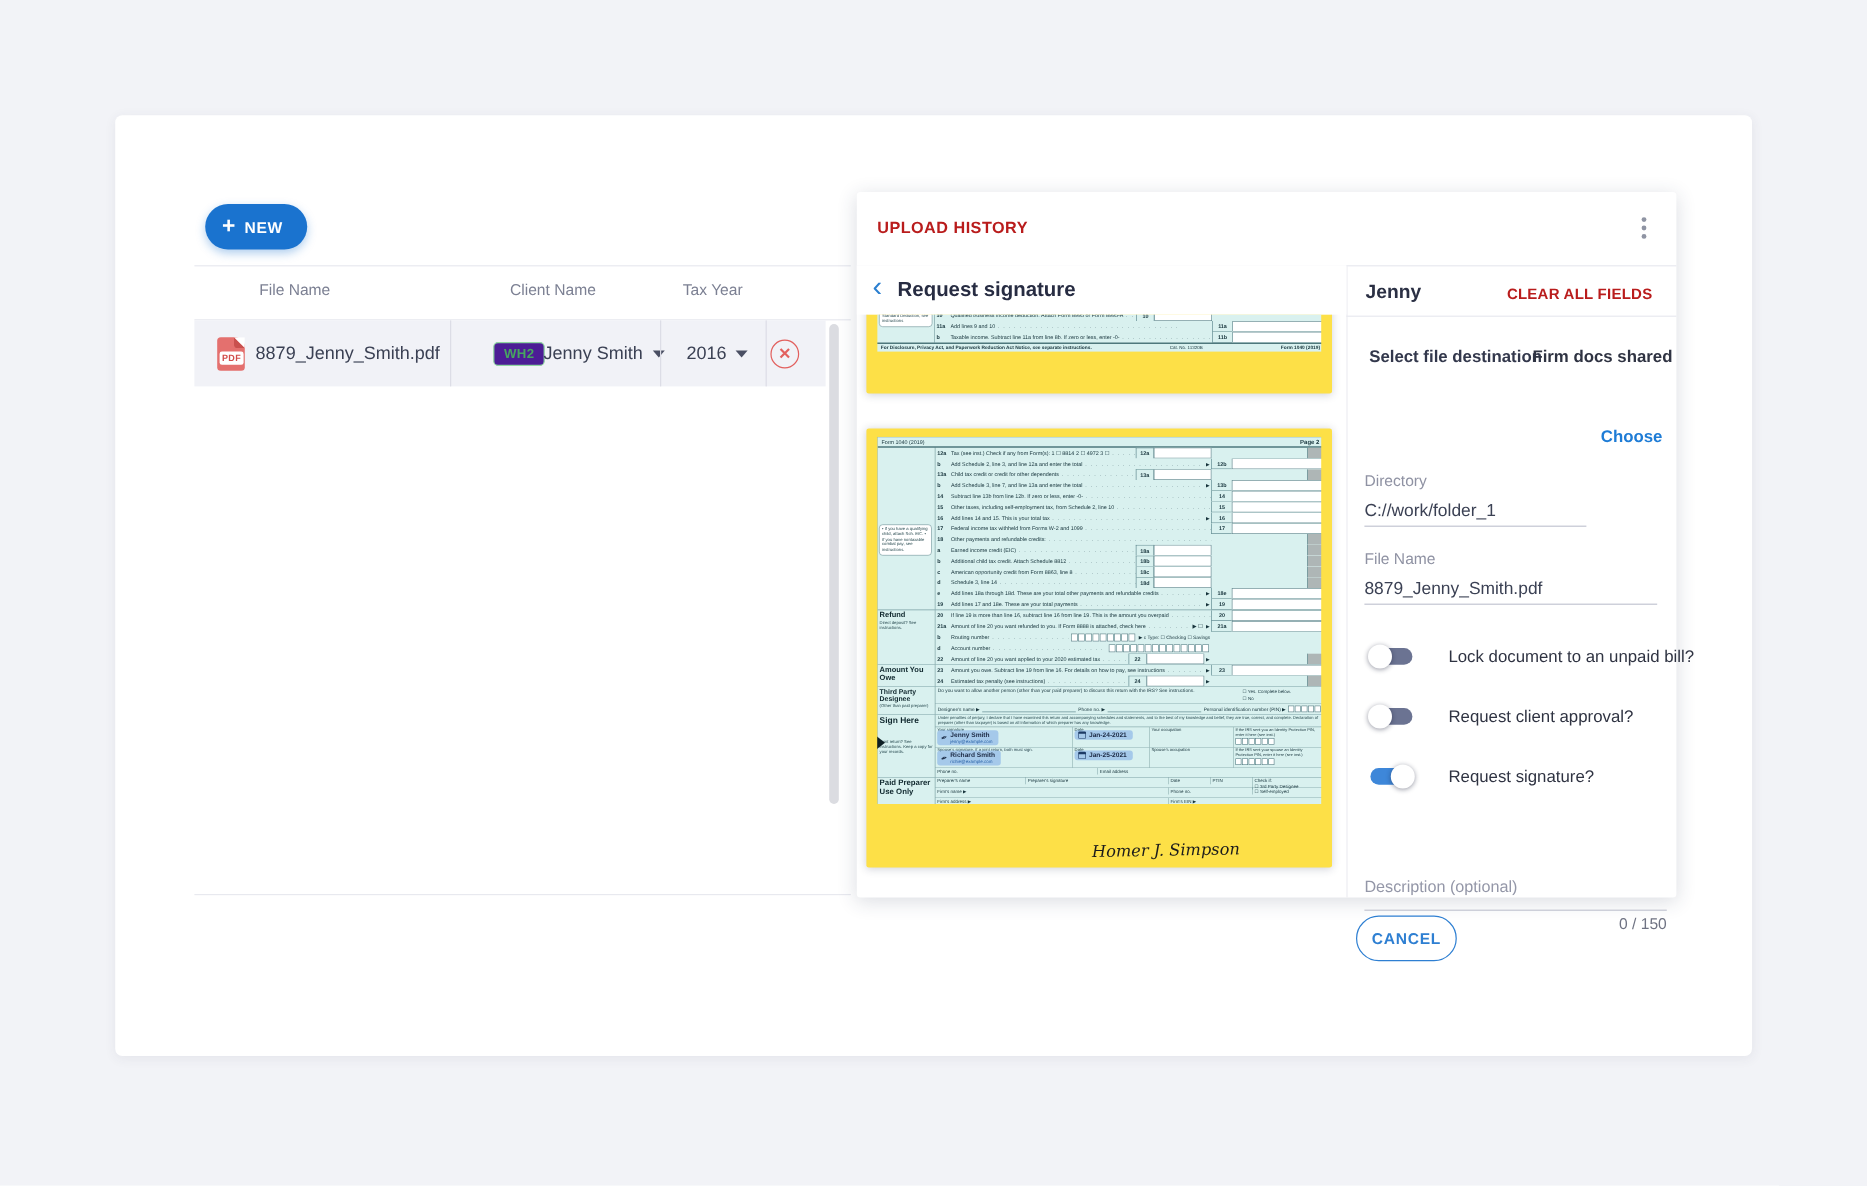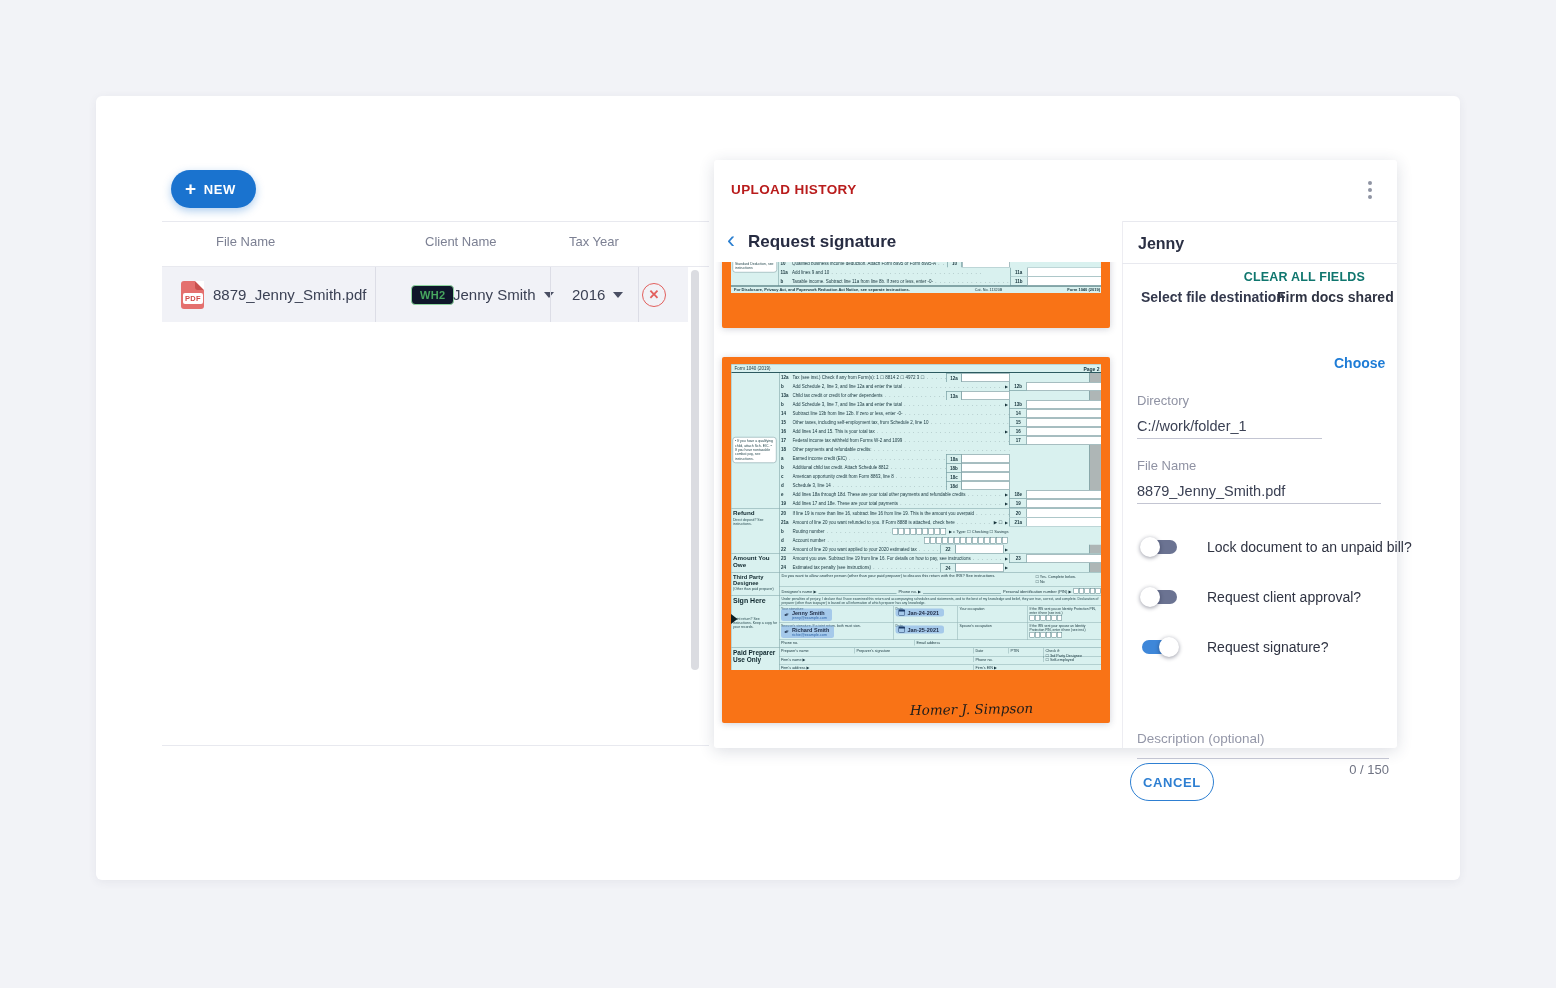--- a/index.html
+++ b/index.html
@@ -12,40 +12,40 @@
   .btn-new { position:absolute; left:75px; top:74px; height:38px; padding:0 20px 0 14px; background:#1a73cf; border:none; border-radius:19px; color:#fff; font-weight:bold; font-size:13px; letter-spacing:.6px; display:flex; align-items:center; gap:7px; cursor:pointer; box-shadow:0 3px 8px rgba(26,115,207,.35); font-family:inherit; }
   .plus { font-size:19px; font-weight:bold; line-height:1; position:relative; top:-1px; }
   .hdiv { position:absolute; height:1px; background:#e8e9ef; }
   .th { position:absolute; font-size:13px; color:#7c8093; }
   .filerow { position:absolute; left:66px; top:171px; width:526px; height:55px; background:#f1f2f7; display:flex; align-items:center; }
   .vdiv { position:absolute; top:0; width:1px; height:55px; background:#dcdde6; }
   .pdficon { position:relative; width:23px; height:28px; background:#e4706e; border-radius:3px 8px 3px 3px; margin-left:19px; flex:none; }
   .pdficon::before { content:""; position:absolute; right:0; top:0; border-style:solid; border-width:0 9px 9px 0; border-color:#fff #fff #c9504e #c9504e; border-radius:0 0 0 3px; }
   .pdflabel { position:absolute; left:2px; bottom:5px; background:#fff; border-radius:2px; padding:1px 2px; font-size:7.5px; font-weight:bold; color:#d14b49; letter-spacing:.3px; }
   .fname { font-size:15px; color:#3b4154; margin-left:9px; }
-  .badge { margin-left:18px; border:1px solid #8fd6a0; background:#0f172a; color:#47a65f; font-size:11px; font-weight:bold; border-radius:4px; padding:3px 8px; letter-spacing:.3px; flex:none; }
+  .badge { margin-left:18px; border:1px solid #8fd6a0; background:#4c1d95; color:#47a65f; font-size:11px; font-weight:bold; border-radius:4px; padding:3px 8px; letter-spacing:.3px; flex:none; }
   .ddval { font-size:15px; color:#3b4154; margin-left:10px; display:flex; align-items:center; gap:8px; cursor:pointer; }
   .caret { width:0; height:0; border-left:5px solid transparent; border-right:5px solid transparent; border-top:6px solid #4a4f63; display:inline-block; }
   .xicon { width:24px; height:24px; border:1.5px solid #e2605e; border-radius:50%; color:#e2605e; font-size:13px; font-weight:bold; display:flex; align-items:center; justify-content:center; cursor:pointer; flex:none; }
   .lscroll { position:absolute; left:595px; top:174px; width:8px; height:400px; background:#dbdce1; border-radius:4px; }
 
   
   .ucard { position:absolute; left:618px; top:64px; width:683px; height:588px; background:#fff; border-radius:3px; box-shadow:0 3px 16px rgba(40,50,80,.16); }
   .uhist { position:absolute; left:17px; top:22px; font-size:13.5px; font-weight:bold; letter-spacing:.4px; color:#b91c1c; cursor:pointer; }
   .kebab { position:absolute; right:18px; top:20px; width:18px; height:20px; display:flex; flex-direction:column; align-items:center; justify-content:center; gap:3px; cursor:pointer; }
   .kebab i { width:4px; height:4px; border-radius:50%; background:#8f94a3; }
   .ucard .topdiv { position:absolute; left:0; top:61px; width:100%; height:1px; background:#e8e9ef; }
   .ucard .vsep { position:absolute; left:408px; top:61px; width:1px; height:527px; background:#ededf2; }
 
   .midhead { position:absolute; left:0; top:61px; width:408px; height:41px; background:#fff; z-index:3; }
   .backchev { position:absolute; left:13px; top:7px; font-size:24px; color:#2b7fd0; line-height:1; cursor:pointer; }
   .midtitle { position:absolute; left:34px; top:11px; font-size:17px; font-weight:600; color:#272c42; }
 
   .scrollarea { position:absolute; left:0; top:102px; width:408px; height:486px; overflow:hidden; }
-  .pcard { position:absolute; background:#f97316; box-shadow:0 1px 7px rgba(40,50,80,.22); border-radius:2px; }
+  .pcard { position:absolute; background:#fde047; box-shadow:0 1px 7px rgba(40,50,80,.22); border-radius:2px; }
   .pcard1 { left:8px; top:-10px; width:388px; height:76px; padding:6px 9px 0; overflow:hidden; }
   .pcard2 { left:8px; top:95px; width:388px; height:366px; padding:7px 9px; }
   .scalewrap { width:744px; transform:scale(0.5); transform-origin:0 0; }
 
   
   .form { background:#d9f1ef; color:#17343c; width:744px; }
   .f-head { display:flex; justify-content:space-between; padding:3px 6px 1px; font-size:9px; border-bottom:2px solid #2c5a60; }
   .f-head b { font-size:10px; }
   .band { display:flex; border-bottom:1px solid rgba(30,80,88,.5); }
   .leftcol { width:96px; flex:none; padding:2px 3px; position:relative; border-right:1.5px solid rgba(30,80,88,.55); }
@@ -89,21 +89,21 @@
   .signarrow { position:absolute; left:-2px; top:36px; width:0; height:0; border-top:11px solid transparent; border-bottom:11px solid transparent; border-left:14px solid #0d1f24; }
   .pp-row { display:flex; font-size:7.5px; border-bottom:1px solid rgba(30,80,88,.4); height:17px; align-items:flex-start; }
   .pp-row > span { padding:1px 3px; border-left:1px solid rgba(30,80,88,.4); overflow:hidden; white-space:nowrap; }
   .pp-row > span:first-child { border-left:none; }
   .f-foot { display:flex; justify-content:space-between; font-size:8px; font-weight:bold; padding:2px 6px; }
   .handsig { position:absolute; left:188px; top:344px; font-family:"DejaVu Serif", serif; font-style:italic; font-size:13.5px; color:#1c1c1c; transform:rotate(-1deg); white-space:nowrap; }
 
   
   .rcol { position:absolute; left:408px; top:61px; width:275px; height:597px; }
   .rtitle { position:absolute; left:16px; top:14px; font-size:16px; font-weight:600; color:#2b3044; }
-  .clearlink { position:absolute; right:32px; top:17px; font-size:12.5px; font-weight:bold; letter-spacing:.2px; color:#0f766e; cursor:pointer;margin-top:32px; }
+  .clearlink { position:absolute; right:20px; top:17px; font-size:12.5px; font-weight:bold; letter-spacing:.2px; color:#b91c1c; cursor:pointer; }
   .rdiv { position:absolute; left:0; top:42px; width:100%; height:1px; background:#e8e9ef; }
   .destlab { position:absolute; left:19px; top:68px; font-size:14px; font-weight:bold; color:#33384c; }
   .destval { position:absolute; left:155px; top:68px; font-size:14px; font-weight:bold; color:#2f3342; }
   .flab { position:absolute; font-size:13px; color:#8f92a3; }
   .fval { position:absolute; font-size:14.5px; color:#3b4154; }
   .fline-u { position:absolute; height:1px; background:#c3c5d2; }
   .chooselink { position:absolute; left:212px; top:134px; font-size:14px; font-weight:600; color:#1e7cd6; cursor:pointer; }
   .togrow { position:absolute; left:20px; display:flex; align-items:center; gap:30px; cursor:pointer; }
   .toggle { position:relative; width:35px; height:14px; border-radius:7px; flex:none; }
   .toggle.off { background:#6b7392; }

